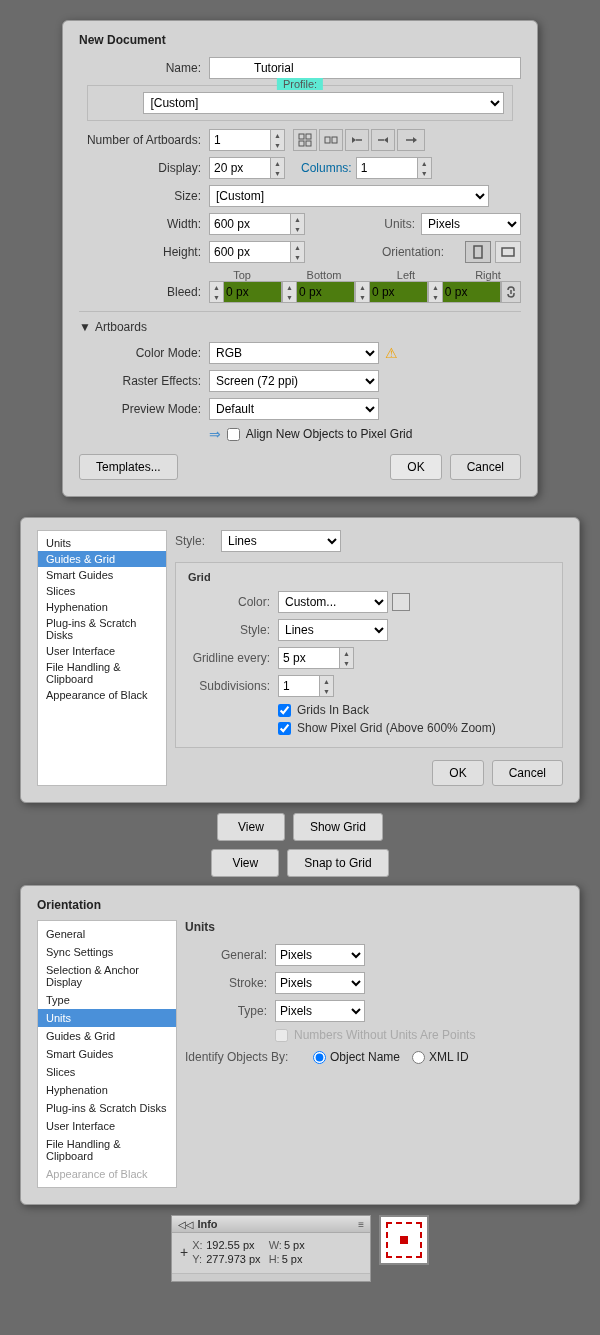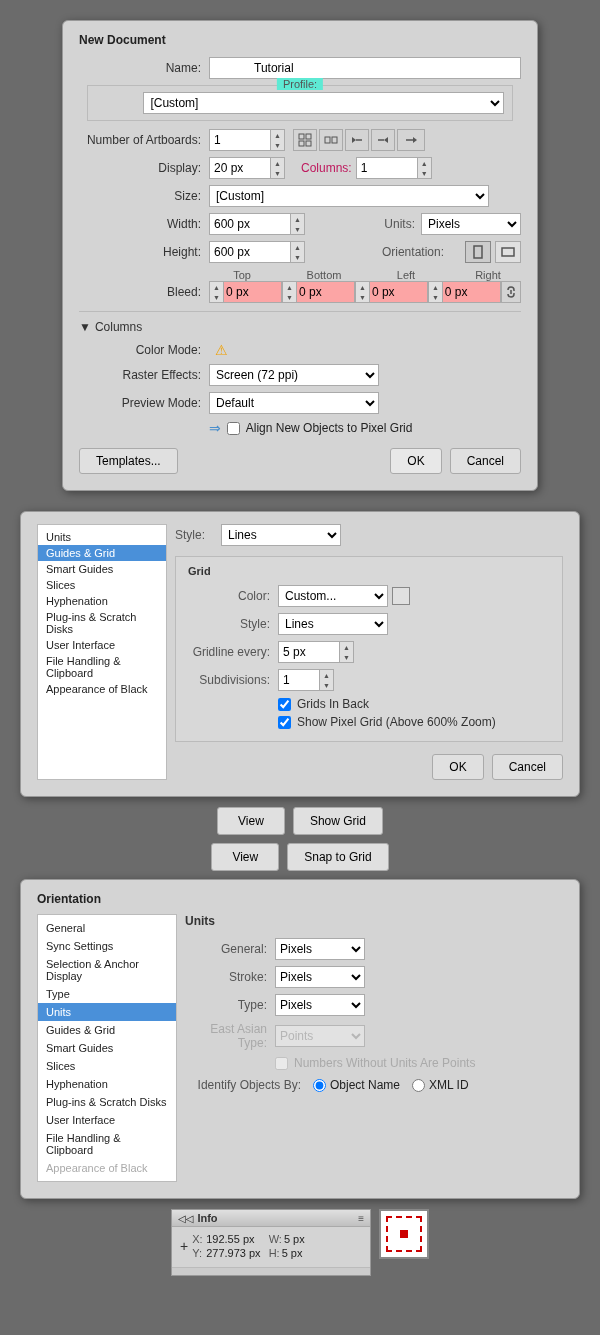--- a/index.html
+++ b/index.html
@@ -145,21 +145,21 @@
       text-align: center;
     }
     .bleed-inputs {
       display: flex;
       align-items: center;
     }
     .bleed-spinner {
       display: flex;
       align-items: center;
       border: 1px solid #aaa;
-      background: #fca5a5;
+      background: #4d7c0f;
       height: 22px;
       width: 80px;
     }
     .bleed-spinner input {
       border: none;
       background: transparent;
       width: 55px;
       padding: 2px 2px;
       font-size: 12px;
       height: 20px;
@@ -425,21 +425,20 @@
     .identify-row {
       display: flex;
       align-items: center;
       margin-top: 8px;
       gap: 8px;
     }
     .identify-label {
       font-size: 12px;
       color: #555;
       width: 120px;
-      text-align: right;
       padding-right: 4px;
     }
     .radio-group {
       display: flex;
       align-items: center;
       gap: 12px;
     }
     .radio-item {
       display: flex;
       align-items: center;
@@ -631,21 +630,21 @@
   <div class="form-row">
     <div class="form-label">Display:</div>
     <div class="spinner-input">
       <input type="text" value="20 px" style="">
       <div class="spinner-btns">
         <button class="spinner-up">▲</button>
         <button class="spinner-down">▼</button>
       </div>
     </div>
     <div style="margin-left:16px; display:flex; align-items:center; gap:4px;">
-      <span style="font-size:12px;color:#be185d;">Columns:</span>
+      <span style="font-size:12px;color:#0369a1;">Columns:</span>
       <div class="spinner-input">
         <input type="text" value="1" style="">
         <div class="spinner-btns">
           <button class="spinner-up">▲</button>
           <button class="spinner-down">▼</button>
         </div>
       </div>
     </div>
   </div>
 
@@ -742,24 +741,27 @@
           <path d="M4 9 Q4 12 7 12 Q10 12 10 9 L10 8" fill="none" stroke="#555" stroke-width="1.5"></path>
           <line x1="7" y1="5" x2="7" y2="9" stroke="#555" stroke-width="1.5"></line>
         </svg>
       </div>
     </div>
   </div>
 
   <div class="advanced-section">
     <div class="advanced-toggle">
       <span>▼</span>
-      <span>Columns</span>
+      <span>Artboards</span>
     </div>
     <div class="adv-row">
       <div class="adv-label">Color Mode:</div>
+      <select class="select-input" style="width:170px;">
+        <option>RGB</option>
+      </select>
       <span class="warning-icon">⚠</span>
     </div>
     <div class="adv-row">
       <div class="adv-label">Raster Effects:</div>
       <select class="select-input" style="width:170px;">
         <option>Screen (72 ppi)</option>
       </select>
     </div>
     <div class="adv-row">
       <div class="adv-label">Preview Mode:</div>
@@ -899,26 +901,20 @@
         <select class="units-select">
           <option>Pixels</option>
         </select>
       </div>
       <div class="units-row">
         <div class="units-label">Type:</div>
         <select class="units-select">
           <option>Pixels</option>
         </select>
       </div>
-      <div class="units-row">
-        <div class="units-label" style="color:#aaa;">East Asian Type:</div>
-        <select class="units-select" disabled="" style="color:#aaa;background:#e8e8e8;">
-          <option>Points</option>
-        </select>
-      </div>
       <div class="checkbox-disabled">
         <input type="checkbox" disabled="" style="">
         <span>Numbers Without Units Are Points</span>
       </div>
       <div class="identify-row">
         <div class="identify-label">Identify Objects By:</div>
         <div class="radio-group">
           <div class="radio-item">
             <input type="radio" name="identify" checked="" style="">
             <span>Object Name</span>

